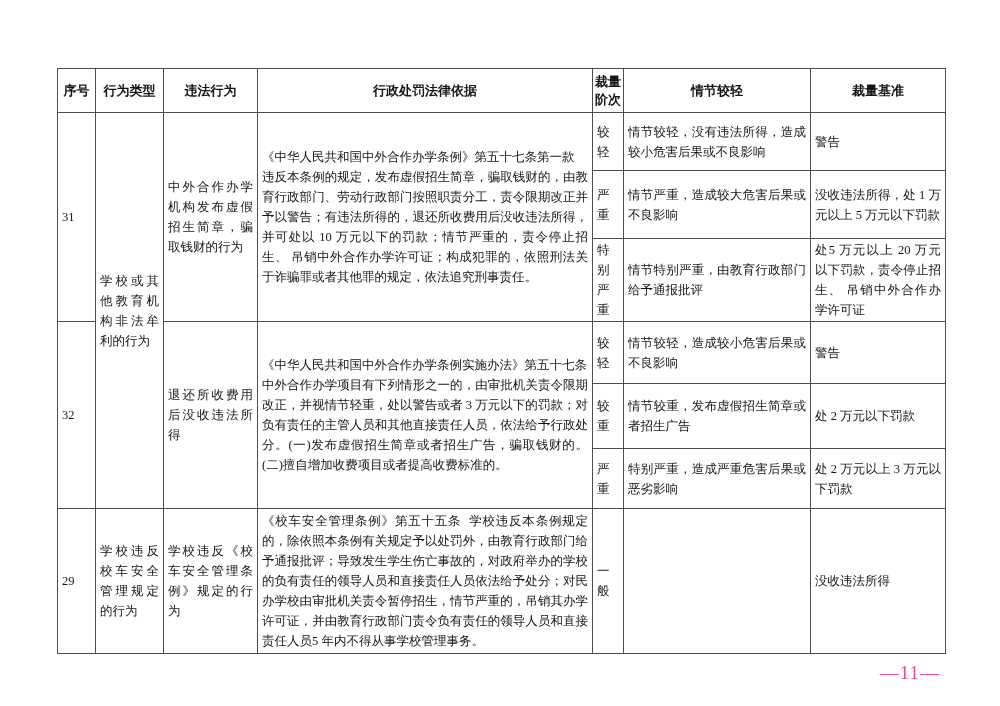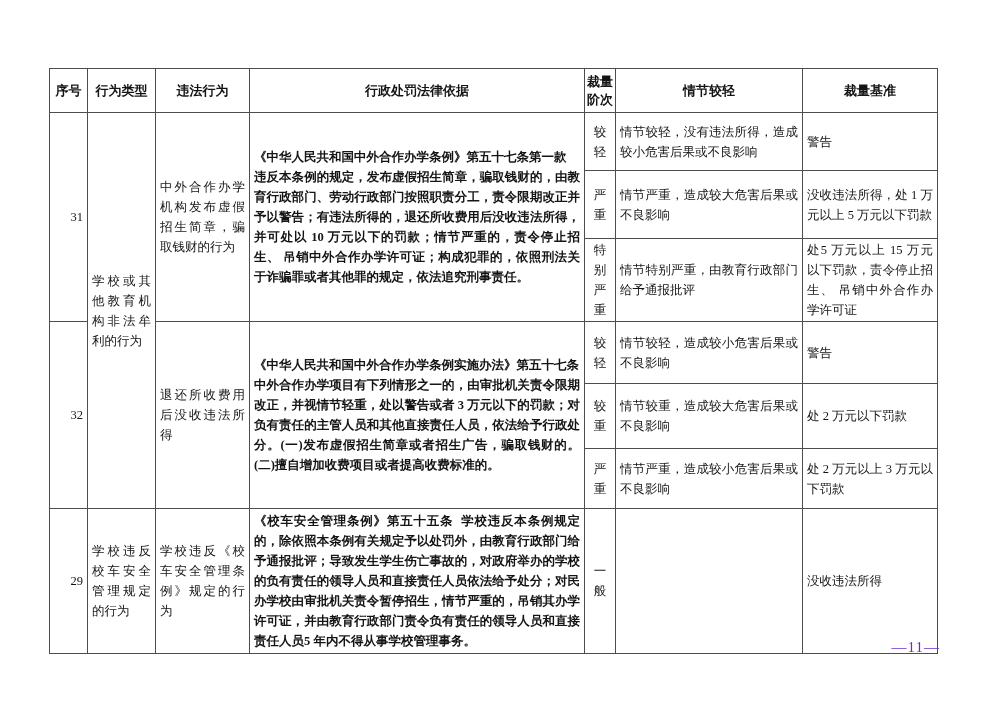--- a/index.html
+++ b/index.html
@@ -2,41 +2,41 @@
 <html><head>
 <meta charset="utf-8">
 <style>
   html,body { margin:0; padding:0; background:#fff; }
   .page {
     position:relative; width:1000px; height:706px; background:#ffffff;
     font-family:"Liberation Serif","DejaVu Serif",serif; color:#111;
     overflow:hidden;
   }
   table.penalty {
-    position:absolute; left:49px; top:68px; width:888px;
+    position:absolute; left:57px; top:68px; width:888px;
     border-collapse:collapse; table-layout:fixed;
   }
   .penalty th, .penalty td {
     border:1px solid #4d4d4d;
     font-size:12.5px; line-height:20px; color:#141414;
     padding:1px 4px; vertical-align:middle;
     overflow:hidden;
     font-family:"Liberation Serif","DejaVu Serif",serif;
   }
   .penalty th {
     font-weight:bold; text-align:center; font-size:13px; line-height:18px;
     padding:1px 2px;
   }
-  .c-id   { text-align:right; }
-  .c-tier { text-align:center; padding:1px 2px; }
+  .c-id   { text-align:left; }
+  .c-tier { padding:1px 2px; }
   .c-text { text-align:justify; text-justify:inter-ideograph; }
-  .c-legal{ text-align:justify; text-justify:inter-ideograph; white-space:pre-wrap;font-weight:bold; }
+  .c-legal{ text-align:justify; text-justify:inter-ideograph; white-space:pre-wrap; }
   .page-number {
-    position:absolute; top:636px; right:60px;
-    font-size:15px; line-height:22px; color:#6d28d9;
+    position:absolute; top:662px; right:60px;
+    font-size:19px; line-height:22px; color:#ec4899;
     letter-spacing:1px;
   }
 </style>
 </head>
 <body>
 
 <div class="page">
 
   <table class="penalty">
     <colgroup>
@@ -73,42 +73,42 @@
 
     <tr style="height:68px">
       <td class="c-tier">严重</td>
       <td class="c-text">情节严重，造成较大危害后果或不良影响</td>
       <td class="c-text">没收违法所得，处 1 万元以上 5 万元以下罚款</td>
     </tr>
 
     <tr style="height:70px">
       <td class="c-tier">特别严重</td>
       <td class="c-text">情节特别严重，由教育行政部门给予通报批评</td>
-      <td class="c-text">处5 万元以上 15 万元以下罚款，责令停止招生、 吊销中外合作办学许可证</td>
+      <td class="c-text">处5 万元以上 20 万元以下罚款，责令停止招生、 吊销中外合作办学许可证</td>
     </tr>
 
     <tr style="height:62px">
       <td class="c-id" rowspan="3">32</td>
       <td class="c-text" rowspan="3">退还所收费用后没收违法所得</td>
       <td class="c-legal" rowspan="3">《中华人民共和国中外合作办学条例实施办法》第五十七条
 中外合作办学项目有下列情形之一的，由审批机关责令限期改正，并视情节轻重，处以警告或者 3 万元以下的罚款；对负有责任的主管人员和其他直接责任人员，依法给予行政处分。(一)发布虚假招生简章或者招生广告，骗取钱财的。　 (二)擅自增加收费项目或者提高收费标准的。</td>
       <td class="c-tier">较轻</td>
       <td class="c-text">情节较轻，造成较小危害后果或不良影响</td>
       <td class="c-text">警告</td>
     </tr>
 
     <tr style="height:65px">
       <td class="c-tier">较重</td>
-      <td class="c-text">情节较重，造成较大危害后果或不良影响</td>
+      <td class="c-text">情节较重，发布虚假招生简章或者招生广告</td>
       <td class="c-text">处 2 万元以下罚款</td>
     </tr>
 
     <tr style="height:60px">
       <td class="c-tier">严重</td>
-      <td class="c-text">情节严重，造成较小危害后果或不良影响</td>
+      <td class="c-text">特别严重，造成严重危害后果或恶劣影响</td>
       <td class="c-text">处 2 万元以上 3 万元以下罚款</td>
     </tr>
 
     <tr style="height:145px">
       <td class="c-id">29</td>
       <td class="c-text">学校违反校车安全管理规定的行为</td>
       <td class="c-text">学校违反《校车安全管理条例》规定的行为</td>
       <td class="c-legal">《校车安全管理条例》第五十五条  学校违反本条例规定的，除依照本条例有关规定予以处罚外，由教育行政部门给予通报批评；导致发生学生伤亡事故的，对政府举办的学校的负有责任的领导人员和直接责任人员依法给予处分；对民办学校由审批机关责令暂停招生，情节严重的，吊销其办学许可证，并由教育行政部门责令负有责任的领导人员和直接责任人员5 年内不得从事学校管理事务。</td>
       <td class="c-tier">一般</td>
       <td class="c-text"></td>

